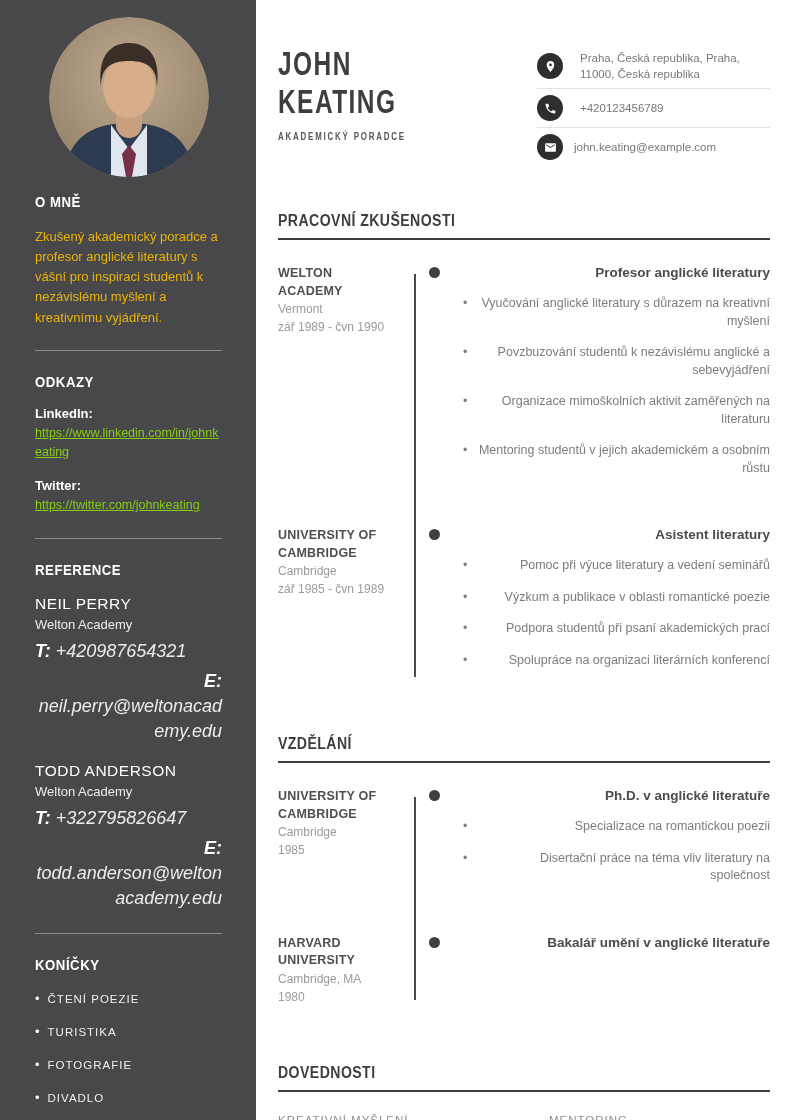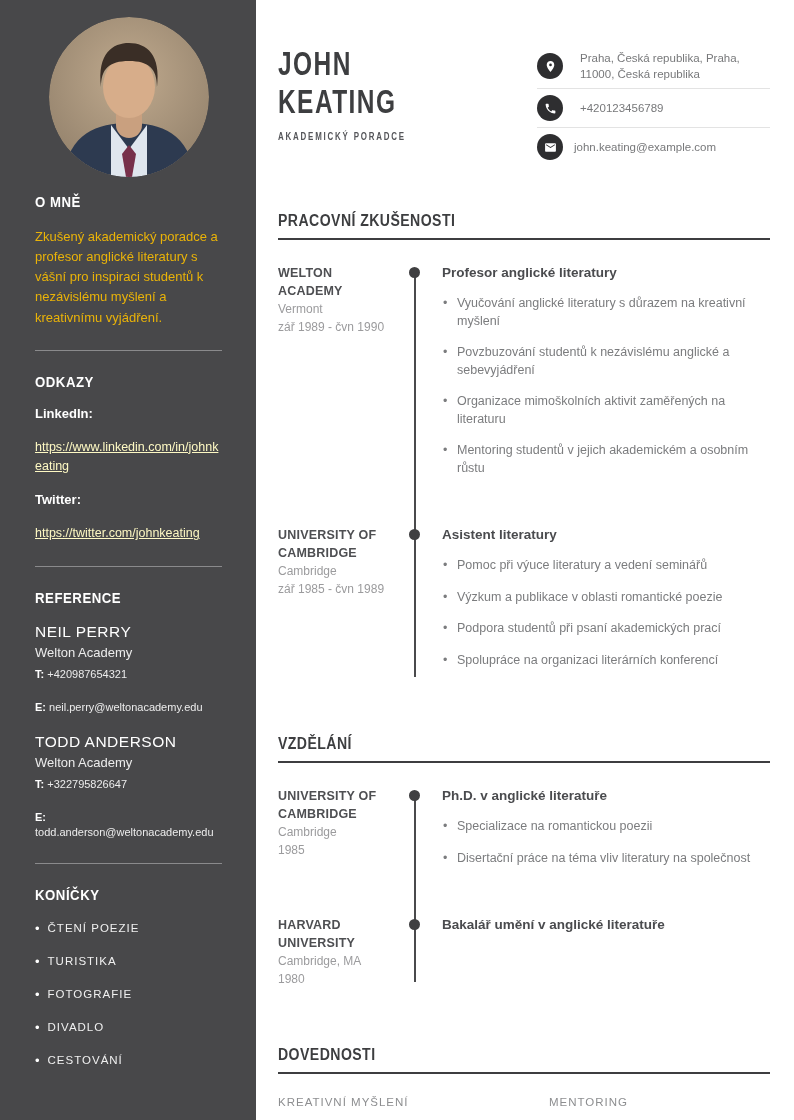--- a/index.html
+++ b/index.html
@@ -10,27 +10,27 @@
   .sidebar { width: 256px; min-width: 256px; background: #48484a; color: #fff; padding: 17px 34px 20px 35px; }
   .photo-wrap { width: 160px; height: 160px; margin: 0 auto; border-radius: 50%; overflow: hidden; }
   .photo-wrap svg { display: block; }
   .sb-title { font-weight: bold; font-size: 15px; letter-spacing: .6px; color: #fff;
               transform: scaleX(.88); transform-origin: left; white-space: nowrap; margin-top: 16px; }
   .sb-text { font-size: 13px; line-height: 1.55; color: #eab308; margin-top: 17px; }
   .sb-divider { border: none; border-top: 1px solid #8a8a8c; margin-top: 22px; }
   .sb-block { margin-top: 22px; }
   .link-group { margin-top: 16px; }
   .link-label { font-weight: bold; font-size: 13px; color: #fff; }
-  .link-url { display: block; font-size: 12.5px; color: #fef9c3; text-decoration: underline;
-              word-break: break-all; line-height: 1.55; margin-top: 17px; }
+  .link-url { display: block; font-size: 12.5px; color: #84cc16; text-decoration: underline;
+              word-break: break-all; line-height: 1.55; margin-top: 3px; }
   .ref-item { margin-top: 17px; }
   .ref-name { font-size: 15.5px; letter-spacing: .5px; color: #fff; }
   .ref-company { font-size: 13px; color: #ececec; margin-top: 4px; }
-  .ref-line { font-size: 11px; color: #ececec; margin-top: 7px; line-height: 1.4; word-break: break-word; }
-  .ref-line + .ref-line { margin-top: 18px; }
+  .ref-line { font-size: 18px; color: #ececec; margin-top: 7px; line-height: 1.4; word-break: break-word; font-style: italic; }
+  .ref-line + .ref-line { margin-top: 5px; text-align: right; }
   .ref-line b { color: #fff; }
   .hobby-item { font-size: 11.5px; letter-spacing: 1px; color: #f0f0f0; margin-top: 18px;
                 display: flex; align-items: center; }
   .hobby-item .dot { font-size: 13px; margin-right: 7px; color: #fff; }
 
   
   .main { flex: 1; padding: 44px 24px 0 22px; }
   .header { display: flex; justify-content: space-between; align-items: flex-start; }
   .name { font-size: 34px; line-height: 1.12; font-weight: bold; color: #3d3e40;
           letter-spacing: 2px; transform: scaleX(.72); transform-origin: left top; white-space: nowrap; }
@@ -51,21 +51,21 @@
                    transform: scaleX(.88); transform-origin: left; white-space: nowrap; }
   .section-rule { height: 2px; background: #3d3e40; margin-top: 8px; }
 
   .entries { position: relative; margin-top: 25px; }
   .timeline { position: absolute; left: 136px; top: 9px; bottom: 6px; width: 2px; background: #4a4a4c; }
   .entry { display: flex; margin-bottom: 36px; }
   .entry:last-child { margin-bottom: 0; }
   .entry-left { width: 128px; min-width: 128px; padding-right: 12px; }
   .entry-company { font-size: 12.5px; font-weight: bold; color: #4e4f52; line-height: 1.4; letter-spacing: .2px; }
   .entry-muted { font-size: 12px; color: #9b9b9d; line-height: 1.5; }
-  .entry-right { margin-left: 36px; position: relative; flex: 1; }
+  .entry-right { margin-left: 56px; position: relative; flex: 1; text-align: right; }
   .entry-right::before { content: ""; position: absolute; left: -33.5px; top: 2px; width: 11px; height: 11px;
                          border-radius: 50%; background: #3f3f41; }
   .entry-role { font-size: 13.5px; font-weight: bold; color: #4a4b4e; }
   .bullets { list-style: none; margin-top: 15px; }
   .bullets li { font-size: 12.5px; color: #7b7c7e; margin-bottom: 14px; padding-left: 15px; position: relative; line-height: 1.4; }
   .bullets li::before { content: "•"; position: absolute; left: 1px; top: 0; color: #7b7c7e; }
 
   .bar-grid { display: grid; grid-template-columns: 1fr 1fr; column-gap: 50px; margin-top: 22px; }
   .bar-item { margin-bottom: 13px; }
   .bar-label { font-size: 11.5px; color: #8d8e90; letter-spacing: 1px; }

